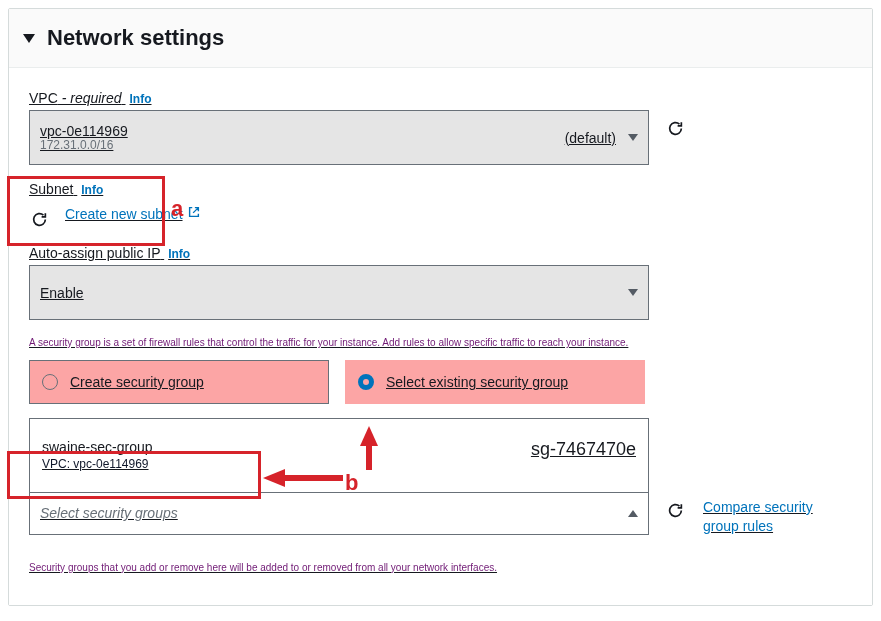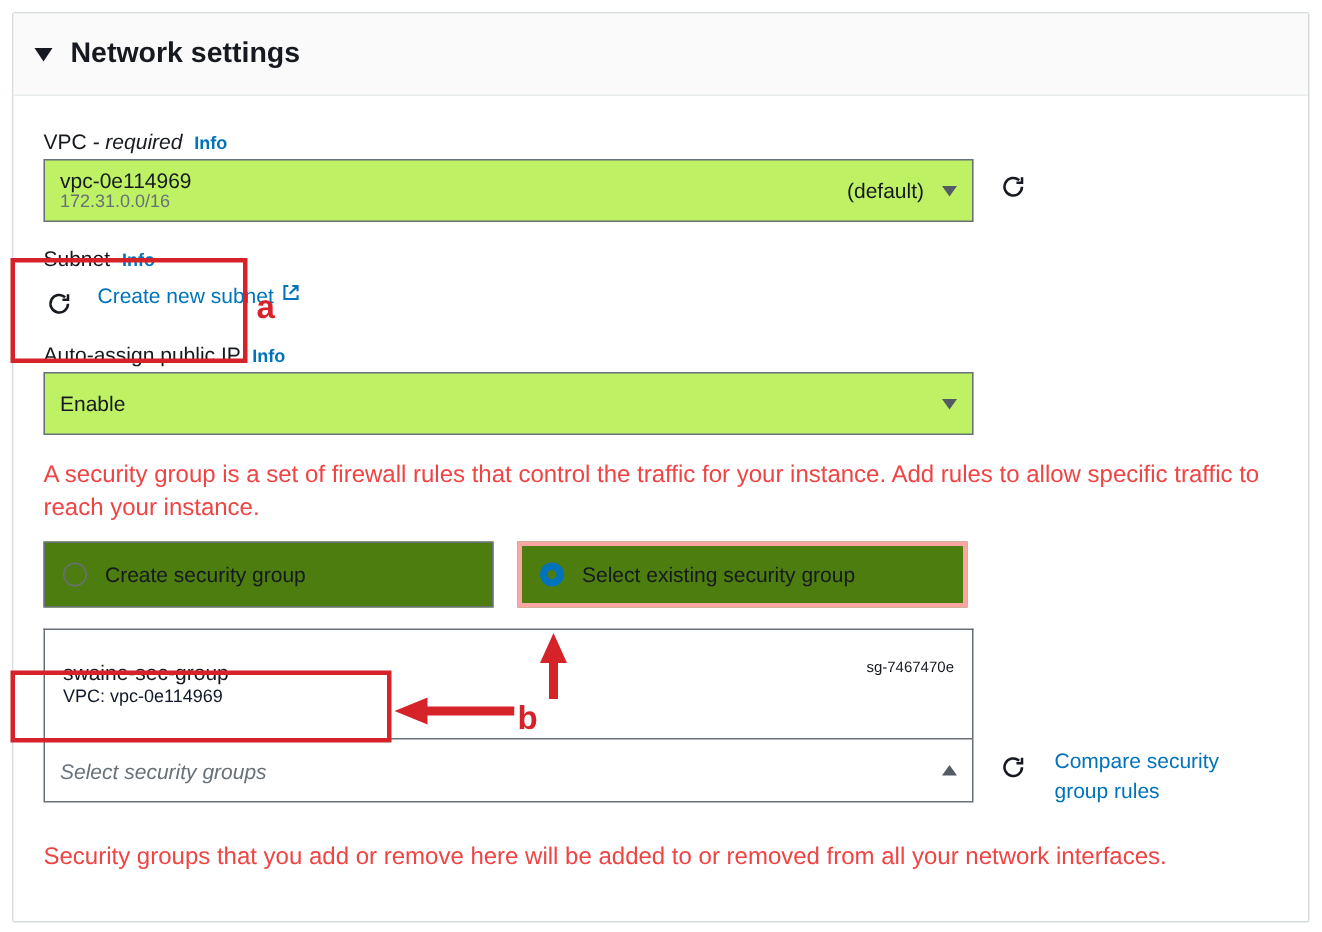--- a/index.html
+++ b/index.html
@@ -24,44 +24,44 @@
       border-bottom: 1px solid #eaeded;
     }
     .caret {
       width: 0; height: 0;
       border-left: 6px solid transparent;
       border-right: 6px solid transparent;
       border-top: 9px solid #16191f;
       margin-right: 12px;
     }
     .panel-title {
-      font-size: 19px;
+      font-size: 22px;
       font-weight: 700;
     }
     .panel-body {
       padding: 12px 20px 22px 20px;
       background: #fff;
       position: relative;
     }
-    .field-block { margin-top: 10px; margin-bottom: 16px; }
+    .field-block { margin-top: 10px; margin-bottom: 16px; text-decoration: underline; }
     .label-row { margin-bottom: 4px; }
     .label-text { font-weight: 400; font-size: 14px; }
     .required-text { font-style: italic; }
     .info-link {
       color: #0073bb;
       font-size: 12px;
       font-weight: 700;
       cursor: pointer;
       margin-left: 4px;
     }
     .row { display: flex; align-items: flex-start; gap: 16px; }
     .combo {
       border: 1px solid #687078;
-      background: #bef264;
-      height: 42px;
+      background: #e5e5e5;
+      height: 55px;
       display: flex;
       align-items: center;
       padding: 0 10px;
       width: 620px;
       justify-content: space-between;
       cursor: pointer;
     }
     .combo-inner-left { line-height: 1.15; }
     .combo-sub { font-size: 12px; color: #687078; }
     .combo-right { display: flex; align-items: center; gap: 12px; }
@@ -79,55 +79,55 @@
       width: 20px; height: 20px;
       display: flex; align-items: center; justify-content: center;
       cursor: pointer;
       color: #16191f;
       margin-top: 8px;
     }
     .refresh-svg { width: 17px; height: 17px; }
     .link-blue { color: #0073bb; cursor: pointer; font-size: 14px; line-height: 1.4; }
     .ext-link { display: flex; flex-direction: row; gap: 4px; margin-top: 4px;}
     .ext-icon-svg { width: 14px; height: 14px; stroke: #0073bb; }
-    .helper-text { color: #ef4444; font-size: 16px; margin-top: 4px; line-height: 1.4; }
+    .helper-text { color: #701a75; font-size: 10px; margin-top: 4px; line-height: 1.4; }
 
     .radio-row { display: flex; gap: 16px; margin-top: 10px; }
     .radio-card {
       border: 1px solid #687078;
-      background: #4d7c0f;
+      background: #fca5a5;
       padding: 10px 12px;
       display: flex;
       align-items: center;
       gap: 12px;
       cursor: pointer;
       width: 300px;
       height: 44px;
     }
-    .radio-card.selected { border: 3px solid #fca5a5; }
+    .radio-card.selected { border: 1px solid #fca5a5; }
     .radio-circle {
       width: 16px; height: 16px; border-radius: 50%;
       border: 1px solid #687078;
       display: flex; align-items: center; justify-content: center;
     }
     .radio-card.selected .radio-circle { border: 5px solid #0073bb; }
     .radio-card.selected .radio-circle::after { content: none; }
 
     .sg-selected-box {
       border: 1px solid #687078;
       border-bottom: none;
       padding: 20px 12px;
       width: 620px;
       display: flex; justify-content: space-between;
       background: #fff;
     }
     .sg-left { line-height: 1.25; }
     .sg-name { font-size: 14px; }
     .sg-vpc { font-size: 12px; color: #0f172a; }
-    .sg-id { font-size: 10px; }
+    .sg-id { font-size: 18px; }
     .sg-search {
       border: 1px solid #687078;
       width: 620px;
       height: 43px;
       display: flex;
       align-items: center;
       padding: 0 10px;
       justify-content: space-between;
       background: #fff;
     }

